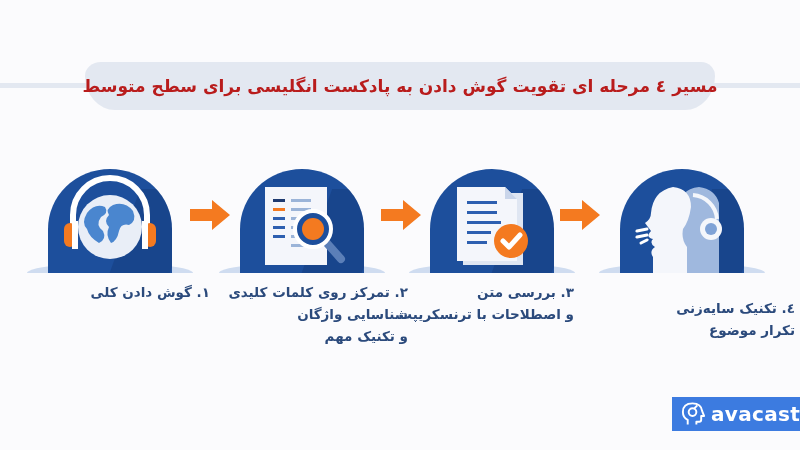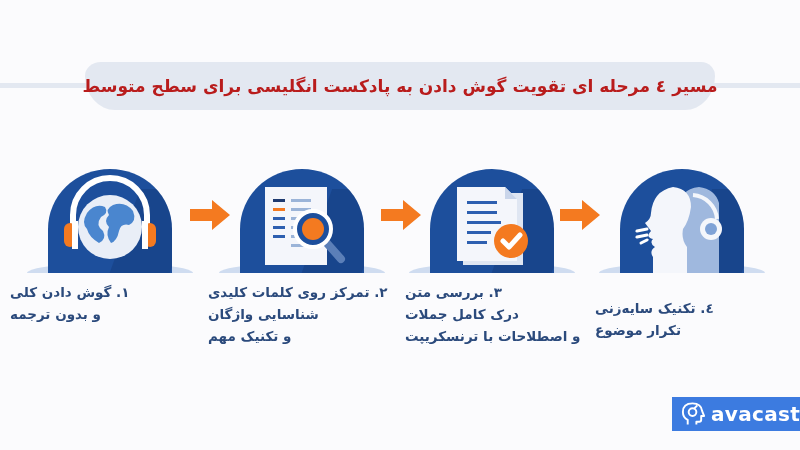--- a/index.html
+++ b/index.html
@@ -36,21 +36,21 @@
     }
     .dome::after {
       content:""; position:absolute; right:-10px; top:20px; width:60px; height:100px;
       background:rgba(10,40,90,0.25); transform:skewX(-20deg);
     }
     .dome-inner { position:absolute; inset:0; }
     .arrow {
       position:absolute; top:200px; width:40px; height:30px;
     }
     .caption {
-      position:absolute; top:281px; width:200px; text-align:left;
+      position:absolute; top:281px; width:200px; text-align:right;
       direction:rtl; color:#2b4a7c; font-size:13.5px; line-height:22px; font-weight:bold;
     }
     .caption span { display:block; }
     .logo {
       position:absolute; left:672px; top:397px; width:128px; height:34px;
       background:#3c7be0; display:flex; align-items:center; gap:6px; padding-left:8px;
       box-sizing:border-box;
     }
     .logo-text { color:#fff; font-family:"DejaVu Sans", sans-serif; font-size:20px; font-weight:bold; letter-spacing:0.3px; }
   </style>
@@ -138,30 +138,28 @@
     <circle cx="94" cy="64" r="11" fill="#f4f6fb"></circle>
     <circle cx="94" cy="64" r="6" fill="#7fa2d6"></circle>
     <line x1="20" y1="66" x2="30" y2="64" stroke="#ffffff" stroke-width="3" stroke-linecap="round"></line>
     <line x1="20" y1="72" x2="30" y2="70" stroke="#ffffff" stroke-width="3" stroke-linecap="round"></line>
     <line x1="24" y1="78" x2="30" y2="75" stroke="#ffffff" stroke-width="3" stroke-linecap="round"></line>
   </svg>
 </div>
 
 <div class="caption" style="left:10px;">
   <span>١. گوش دادن کلی</span>
-  <span>و بدون ترجمه</span>
 </div>
 <div class="caption" style="left:208px;">
   <span>٢. تمرکز روی کلمات کلیدی</span>
   <span>شناسایی واژگان</span>
   <span>و تکنیک مهم</span>
 </div>
-<div class="caption" style="left:405px;">
+<div class="caption" style="left:374px;">
   <span>٣. بررسی متن</span>
-  <span>درک کامل جملات</span>
   <span>و اصطلاحات با ترنسکریپت</span>
 </div>
 <div class="caption" style="left:595px;margin-top:16px;">
   <span>٤. تکنیک سایه‌زنی</span>
   <span>تکرار موضوع</span>
 </div>
 
 <div class="logo">
   <svg width="26" height="26" viewBox="0 0 26 26">
     <path d="M8 24 V19 q-5 -2 -5 -8 q0 -9 10 -9 q9 0 10 8 l2 5 h-3 v4 q0 2 -2 2 h-3 v3" fill="none" stroke="#fff" stroke-width="2" stroke-linejoin="round"></path>

